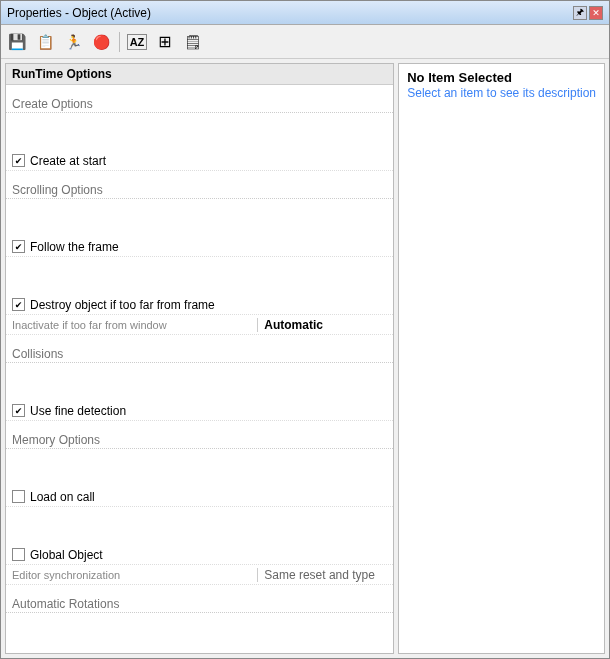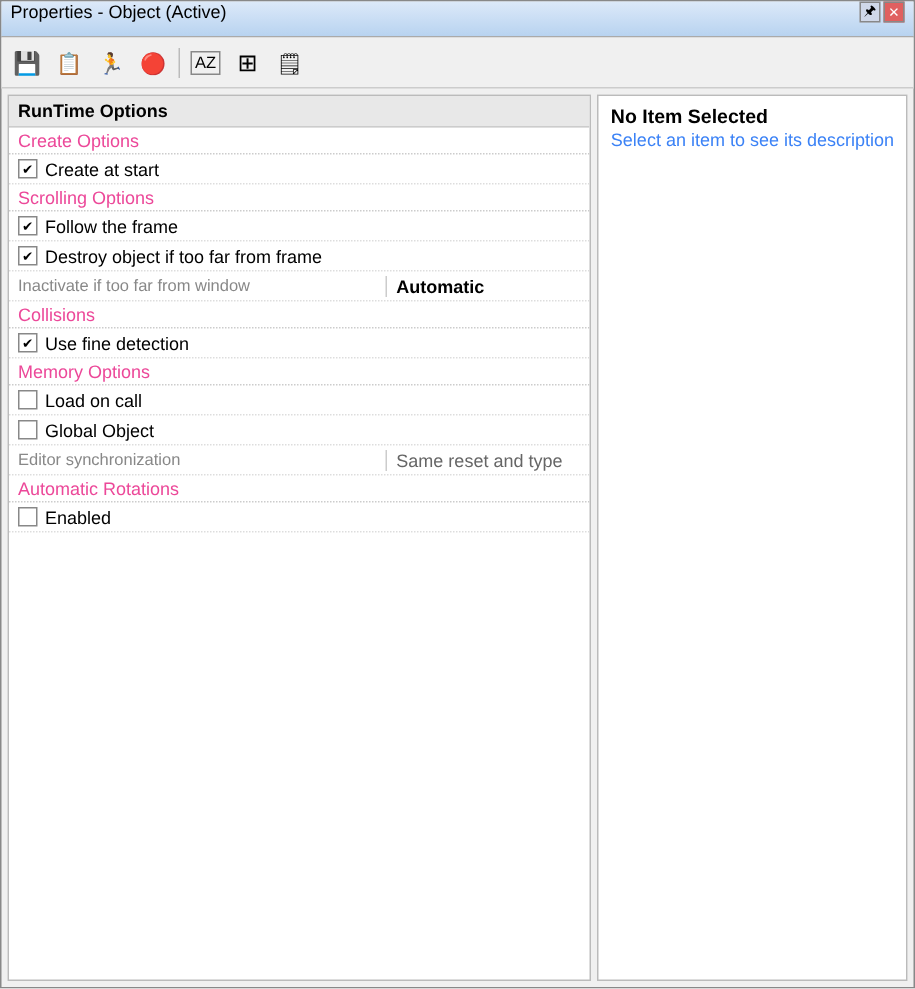--- a/index.html
+++ b/index.html
@@ -16,21 +16,21 @@
       height: 659px;
       border: 1px solid #888;
       display: flex;
       flex-direction: column;
       background: #f0f0f0;
     }
     .title-bar {
       background: linear-gradient(to bottom, #dce9f9, #b8d3f0);
       height: 24px;
       display: flex;
-      align-items: flex-start;
+      align-items: center;
       justify-content: space-between;
       padding: 0 6px;
       border-bottom: 1px solid #aaa;
       flex-shrink: 0;
     }
     .title-bar-text {
       font-size: 12px;
       font-weight: normal;
       color: #000;
     }
@@ -101,22 +101,22 @@
       overflow-y: auto;
     }
     .section-header {
       background: #e8e8e8;
       padding: 3px 6px;
       font-weight: bold;
       font-size: 12px;
       border-bottom: 1px solid #ccc;
     }
     .category-label {
-      color: #ec4899;
-      padding: 2px 6px 1px 6px;
+      color: #737373;
+      padding: 12px 6px 1px 6px;
       font-size: 12px;
       border-bottom: 1px dotted #ccc;
       cursor: default;
     }
     .prop-row {
       display: flex;
       align-items: center;
       padding: 2px 6px;
       border-bottom: 1px dotted #ddd;
       min-height: 20px;
@@ -137,20 +137,21 @@
       font-weight: bold;
       font-size: 12px;
     }
     .checkbox-row {
       display: flex;
       align-items: center;
       padding: 2px 6px;
       border-bottom: 1px dotted #ddd;
       gap: 5px;
       min-height: 20px;
+      margin-top: 38px;
     }
     .cb-box {
       width: 13px;
       height: 13px;
       border: 1px solid #888;
       background: #fff;
       display: flex;
       align-items: center;
       justify-content: center;
       font-size: 10px;
@@ -202,21 +203,21 @@
       <span style="font-size:14px;">📋</span>
     </div>
     <div class="tool-btn">
       <span style="font-size:14px;">🏃</span>
     </div>
     <div class="tool-btn">
       <span style="font-size:14px; color:#cc0000;">🔴</span>
     </div>
     <div class="tool-separator"></div>
     <div class="tool-btn">
-      <span style="font-size:11px; font-weight:normal; border:1px solid #888; padding:1px 2px;">AZ</span>
+      <span style="font-size:11px; font-weight:bold; border:1px solid #888; padding:1px 2px;">AZ</span>
     </div>
     <div class="tool-btn">
       <span style="font-size:16px;">⊞</span>
     </div>
     <div class="tool-btn">
       <span style="font-size:14px;">🗒</span>
     </div>
   </div>
 
   <div class="main-content">

